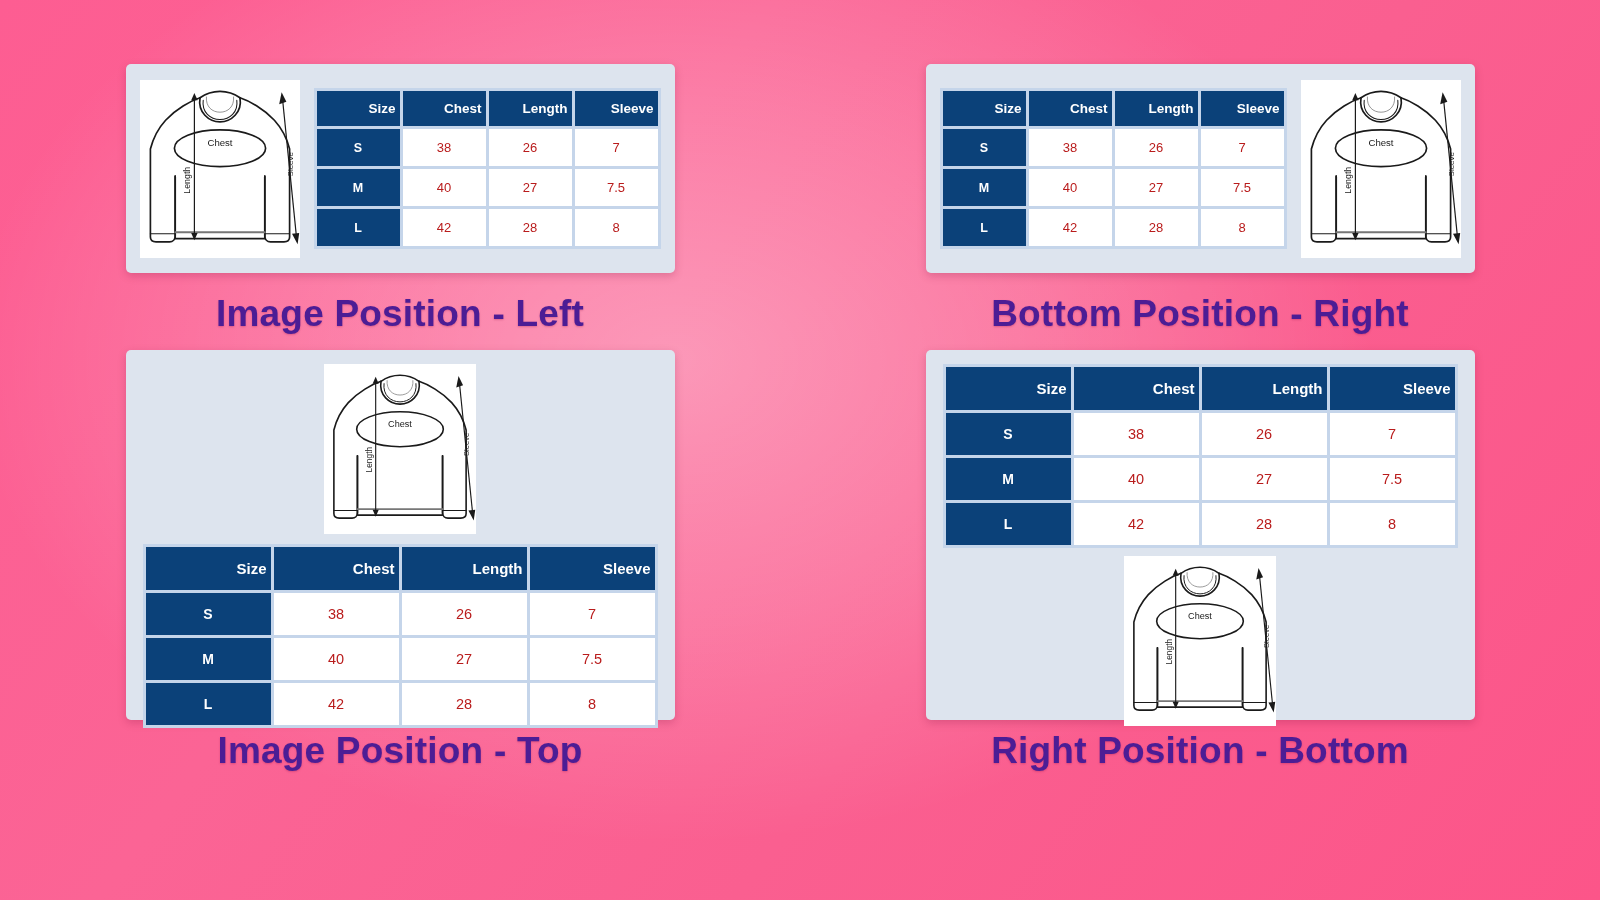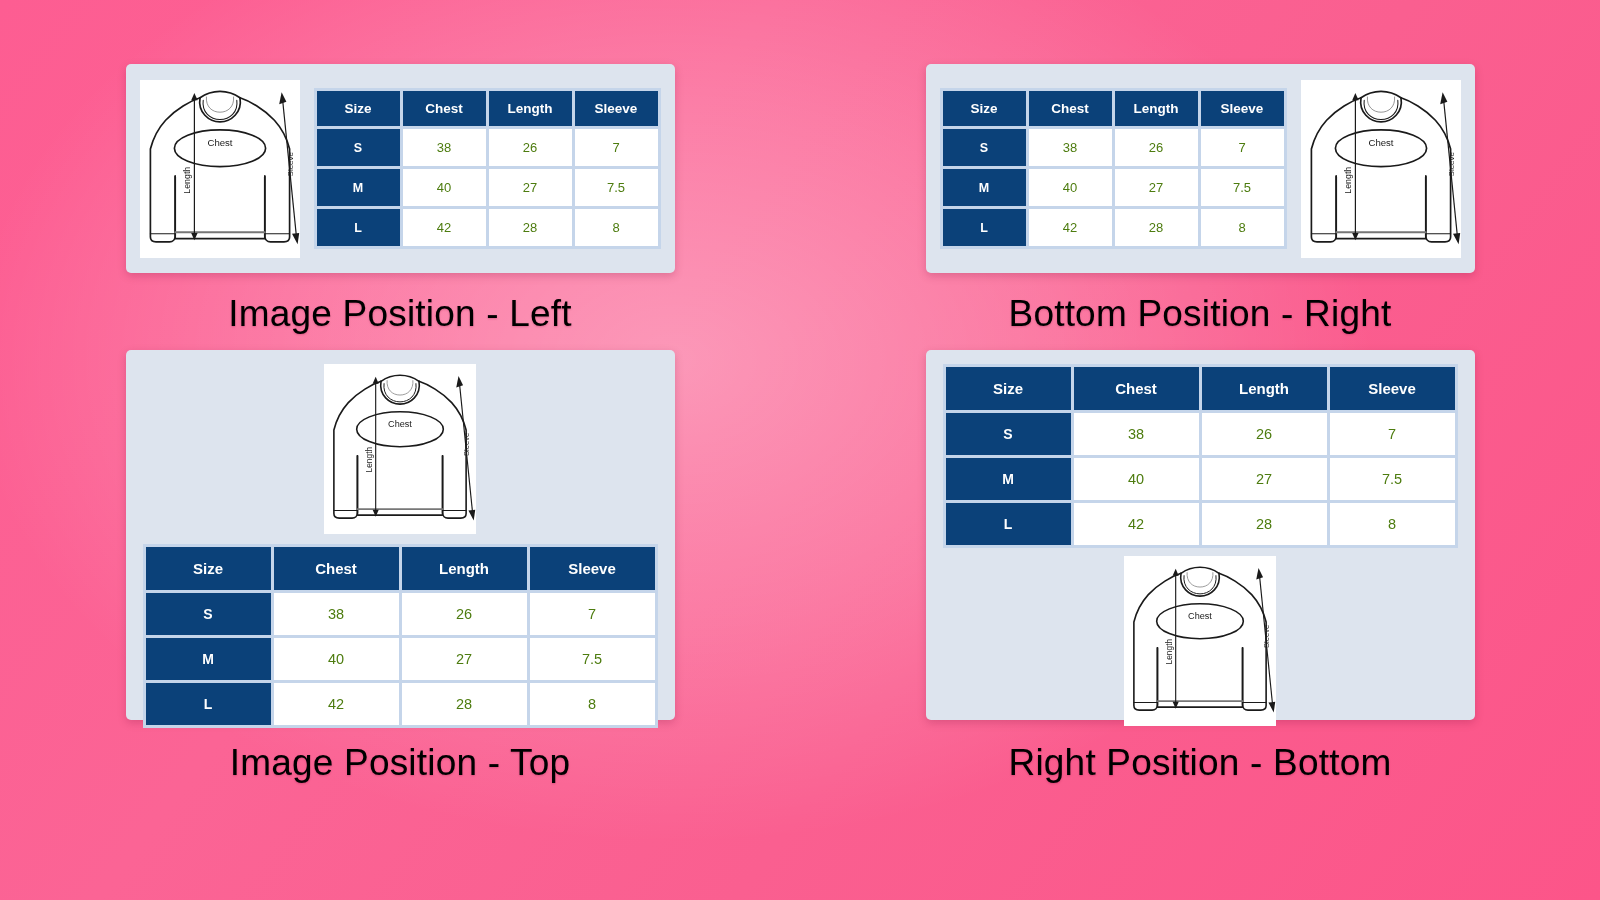--- a/index.html
+++ b/index.html
@@ -44,31 +44,31 @@
     display: flex;
   }
 
   
   .q-left  .card { width: 549px; height: 209px; margin-top: 64px; flex-direction: row;    align-items: center; gap: 14px; }
   .q-right .card { width: 549px; height: 209px; margin-top: 64px; flex-direction: row;    align-items: center; gap: 14px; }
   .q-top   .card { width: 549px; height: 370px; margin-top: 5px;  flex-direction: column; align-items: center; gap: 10px; }
   .q-bot   .card { width: 549px; height: 370px; margin-top: 5px;  flex-direction: column; align-items: center; gap: 8px; }
 
   .caption {
-    color: #000000;
-    font-weight: normal;
+    color: #4c1d95;
+    font-weight: bold;
     font-size: 37px;
     letter-spacing: 0.2px;
     text-shadow: 0 1px 2px rgba(150,20,70,0.30);
     white-space: nowrap;
   }
   .q-left  .caption,
   .q-right .caption { margin-top: 20px; }
   .q-top   .caption,
-  .q-bot   .caption { margin-top: 22px; }
+  .q-bot   .caption { margin-top: 10px; }
 
   
   .illus {
     background: #ffffff;
     flex: 0 0 auto;
     display: block;
   }
   .q-left  .illus,
   .q-right .illus { width: 160px; height: 178px; }
   .q-top   .illus,
@@ -86,30 +86,30 @@
   .q-left .sz-table,
   .q-right .sz-table { width: 352px; }
   .q-top .sz-table,
   .q-bot .sz-table   { width: 515px; }
 
   .sz-table th {
     background: #0b4179;
     color: #ffffff;
     font-size: 13.5px;
     font-weight: bold;
-    text-align: center;
+    text-align: right;
     padding: 10px 4px;
     border: 0;
   }
   .q-top .sz-table th,
   .q-bot .sz-table th { font-size: 15px; padding: 13px 4px; }
 
   .sz-table td {
     background: #ffffff;
-    color: #4d7c0f;
+    color: #b91c1c;
     font-size: 13px;
     text-align: center;
     padding: 11px 4px;
     border: 0;
   }
   .q-top .sz-table td,
   .q-bot .sz-table td { font-size: 14.5px; padding: 13px 4px; }
 
   .sz-table td.sizecell {
     background: #0b4179;

